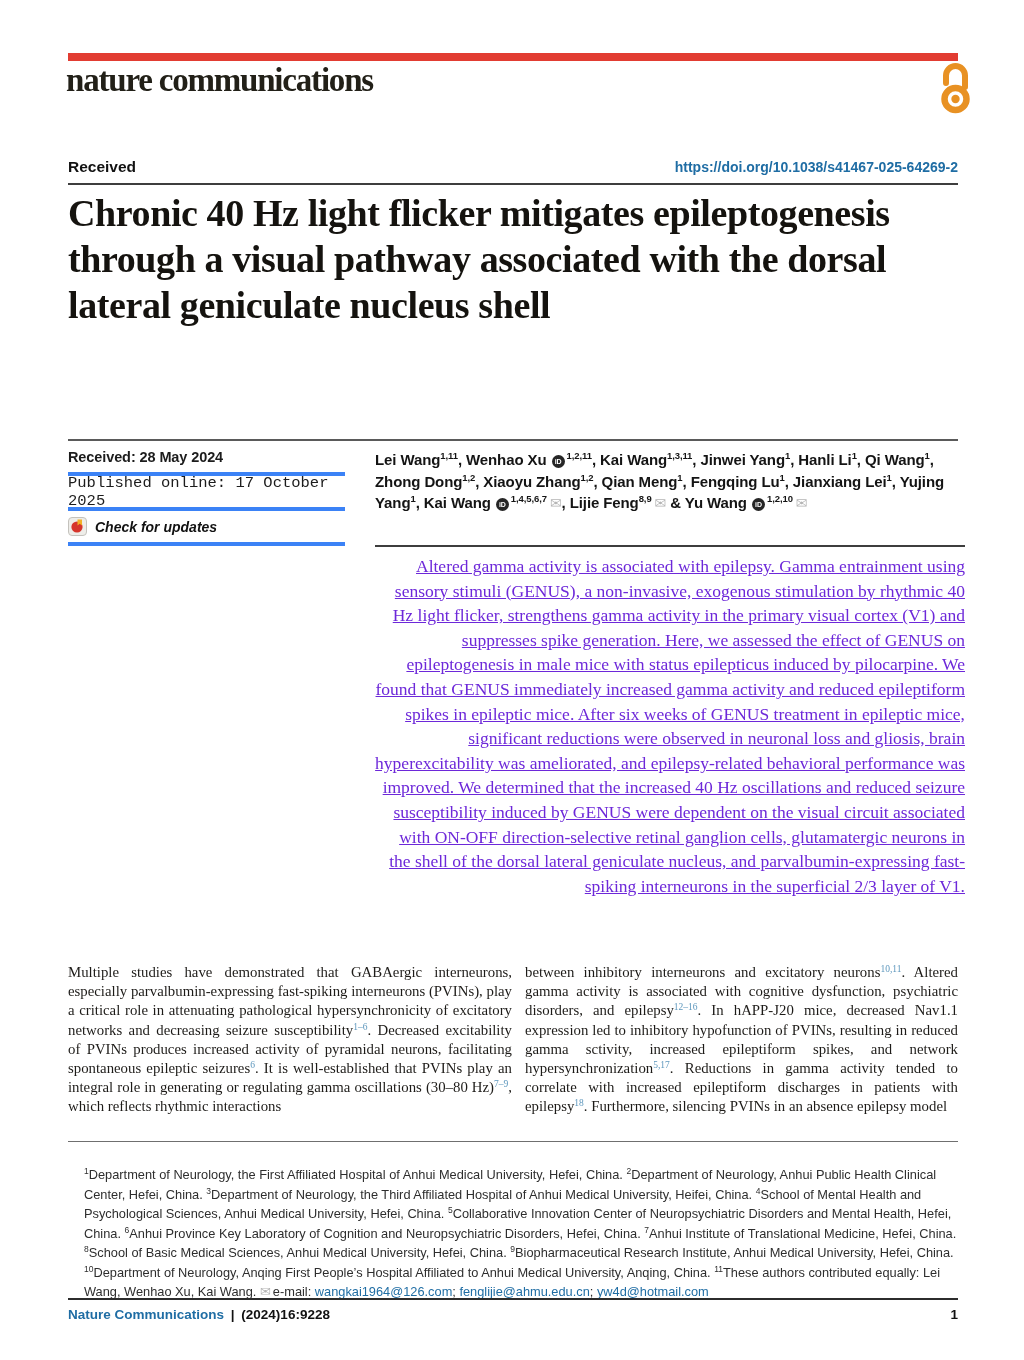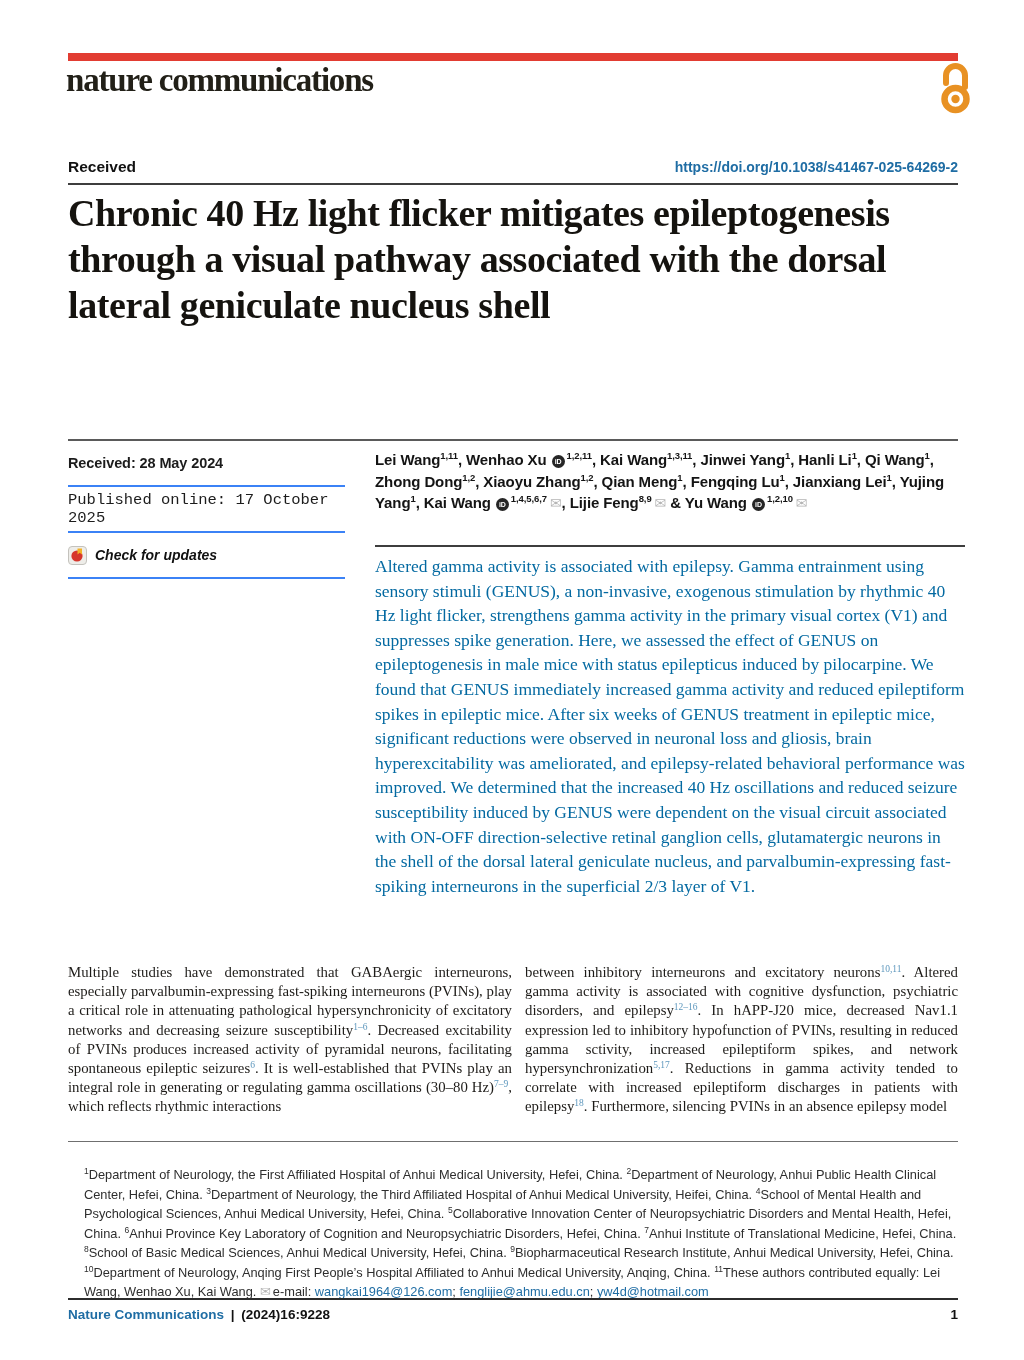--- a/index.html
+++ b/index.html
@@ -20,41 +20,41 @@
   .doi-link{font-weight:700;font-size:14px;color:var(--link-blue);}
   .header-rule{left:68px;top:183px;width:890px;height:2px;background:#3e3e3e;}
 
   
   .title{left:68px;top:190px;width:890px;margin:0;font-family:"Liberation Serif",serif;
          font-weight:700;font-size:38px;line-height:46px;letter-spacing:-0.4px;color:#15130f;}
 
   
   .top-rule{left:68px;top:439px;width:890px;height:2px;background:#5a5a5a;}
   .sidebar{left:68px;top:441px;width:277px;}
-  .side-row{height:46px;box-sizing:border-box;display:flex;align-items:center;
-            border-bottom:2px solid #3b82f6;}
+  .side-row{height:35px;box-sizing:border-box;display:flex;align-items:center;
+            border-bottom:4px solid #3b82f6;}
   .sans-med{font-weight:600;font-size:14.5px;color:#1c1c1c;letter-spacing:-0.1px;}
   .serif-reg{font-family:Liberation Mono, monospace;font-size:15.5px;color:#1c1c1c;}
   .check-row{gap:8px;cursor:pointer;font-style:italic;}
   .cfu-label{font-weight:700;font-size:14px;color:#111;}
   .cfu-icon{display:inline-flex;}
 
   .authors{left:375px;top:449px;width:590px;font-weight:700;font-size:15px;
            line-height:21.5px;color:#141414;letter-spacing:-0.1px;}
   .au-sup{font-size:9.5px;font-weight:700;line-height:0;vertical-align:6px;}
   .orcid-icon{display:inline-block;width:13px;height:13px;border-radius:50%;
               background:var(--orcid-dark);color:#fff;
               font:700 7px/13px "Liberation Sans",sans-serif;text-align:center;
               vertical-align:1px;margin:0 2px 0 1px;}
   .mail-icon{color:var(--mail-gray);font-size:14px;font-weight:400;margin-left:3px;vertical-align:0;}
 
   
   .abstract-rule{left:375px;top:545px;width:590px;height:2px;background:#3e3e3e;}
   .abstract{left:375px;top:554px;width:590px;margin:0;font-family:"Liberation Serif",serif;
-            font-size:17.5px;line-height:24.6px;color:#0369a1;text-align:left;}
+            font-size:17.5px;line-height:24.6px;color:#6d28d9;text-align:right;text-decoration:underline;}
 
   
   .bodycols{left:68px;top:963px;width:890px;display:flex;gap:13px;}
   .col{margin:0;font-family:"Liberation Serif",serif;font-size:14.8px;line-height:19.2px;
        color:#1d1b18;text-align:justify;}
   .colL{width:444px;}
   .colR{width:433px;}
   .ref-sup{color:var(--ref-blue);font-size:9.5px;line-height:0;vertical-align:5px;}
 
   

